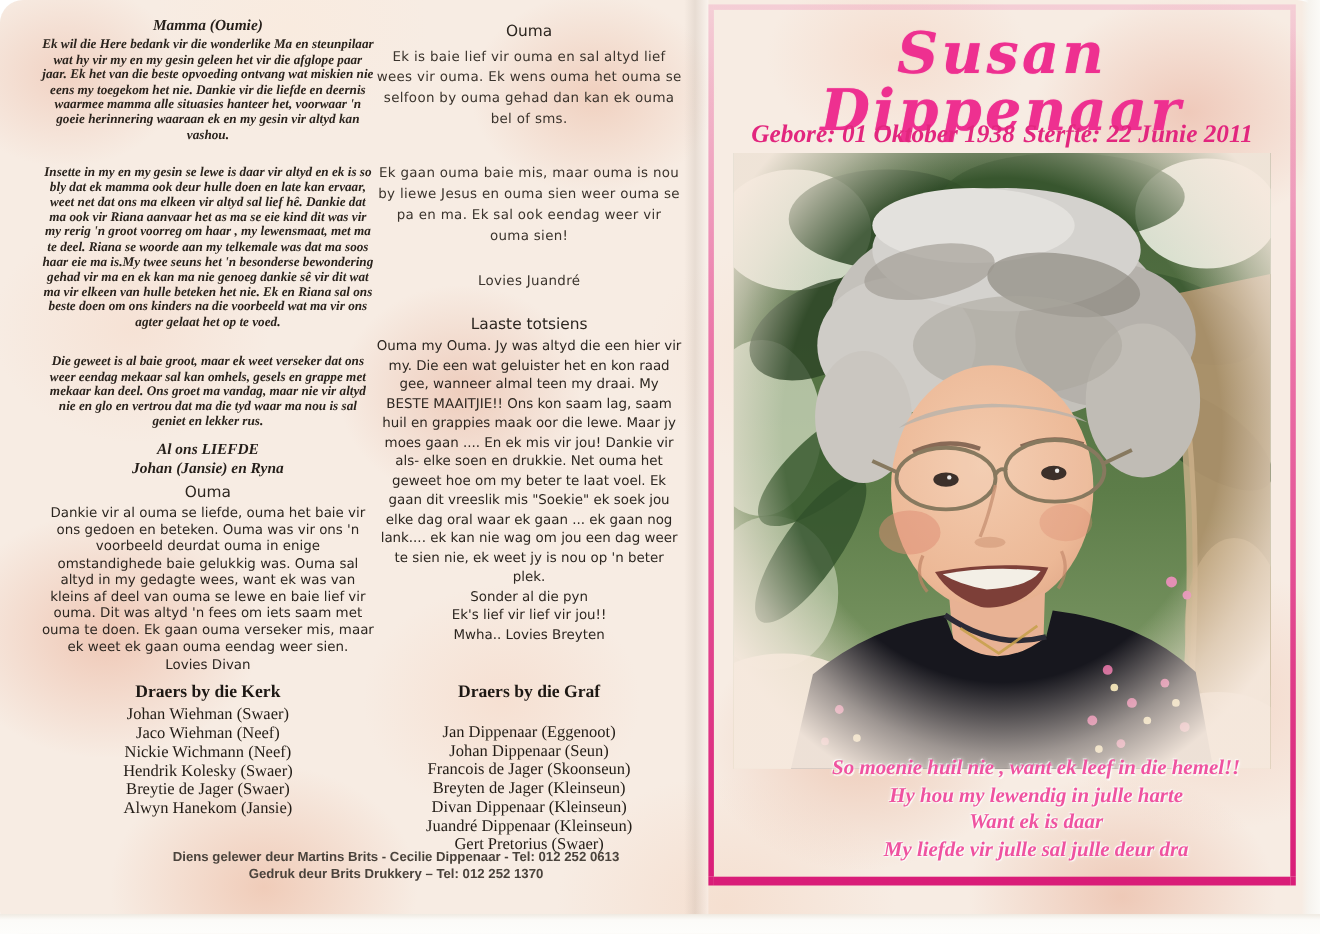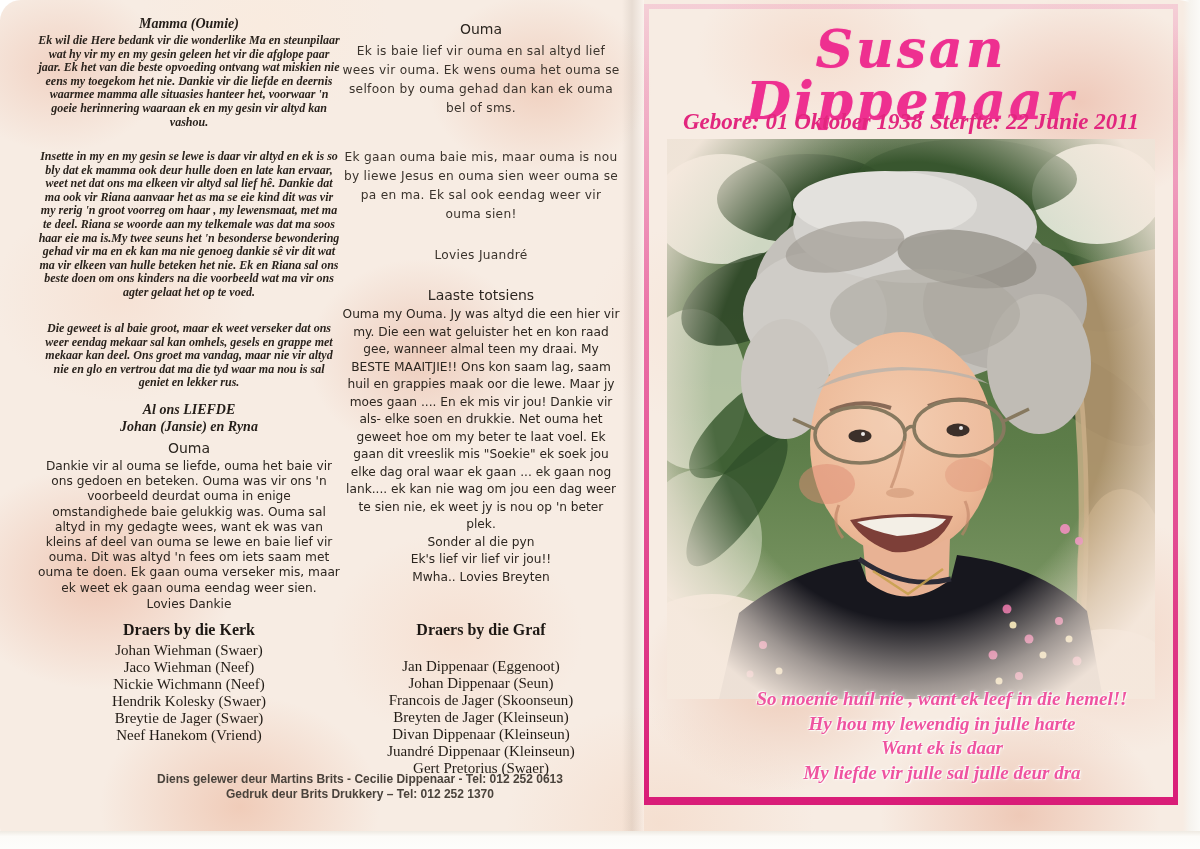--- a/index.html
+++ b/index.html
@@ -70,29 +70,29 @@
 
   <div class="col left-col">
     <div class="serif-head" style="top:16px">Mamma (Oumie)</div>
     <p class="serif-para" style="top:34px">Ek wil die Here bedank vir die wonderlike Ma en steunpilaar wat hy vir my en my gesin geleen het vir die afglope paar jaar. Ek het van die beste opvoeding ontvang wat miskien nie eens my toegekom het nie. Dankie vir die liefde en deernis waarmee mamma alle situasies hanteer het, voorwaar 'n goeie herinnering waaraan ek en my gesin vir altyd kan vashou.</p>
     <p class="serif-para" style="top:150px">Insette in my en my gesin se lewe is daar vir altyd en ek is so bly dat ek mamma ook deur hulle doen en late kan ervaar, weet net dat ons ma elkeen vir altyd sal lief hê. Dankie dat ma ook vir Riana aanvaar het as ma se eie kind dit was vir my rerig 'n groot voorreg om haar , my lewensmaat, met ma te deel. Riana se woorde aan my telkemale was dat ma soos haar eie ma is.My twee seuns het 'n besonderse bewondering gehad vir ma en ek kan ma nie genoeg dankie sê vir dit wat ma vir elkeen van hulle beteken het nie. Ek en Riana sal ons beste doen om ons kinders na die voorbeeld wat ma vir ons agter gelaat het op te voed.</p>
     <p class="serif-para" style="top:322px">Die geweet is al baie groot, maar ek weet verseker dat ons weer eendag mekaar sal kan omhels, gesels en grappe met mekaar kan deel. Ons groet ma vandag, maar nie vir altyd nie en glo en vertrou dat ma die tyd waar ma nou is sal geniet en lekker rus.</p>
     <div class="serif-head" style="top:402px">Al ons LIEFDE</div>
     <div class="serif-head" style="top:419px">Johan (Jansie) en Ryna</div>
     <div class="comic-head" style="top:441px">Ouma</div>
     <p class="comic" style="top:459px">Dankie vir al ouma se liefde, ouma het baie vir ons gedoen en beteken. Ouma was vir ons 'n voorbeeld deurdat ouma in enige omstandighede baie gelukkig was. Ouma sal altyd in my gedagte wees, want ek was van kleins af deel van ouma se lewe en baie lief vir ouma. Dit was altyd 'n fees om iets saam met ouma te doen. Ek gaan ouma verseker mis, maar ek weet ek gaan ouma eendag weer sien.</p>
-    <div class="comic" style="top:597px">Lovies Dankie</div>
+    <div class="comic" style="top:597px">Lovies Divan</div>
     <div class="names-head" style="top:621px">Draers by die Kerk</div>
     <div class="names" style="top:642px">
       <span>Johan Wiehman (Swaer)</span>
       <span>Jaco Wiehman (Neef)</span>
       <span>Nickie Wichmann (Neef)</span>
       <span>Hendrik Kolesky (Swaer)</span>
       <span>Breytie de Jager (Swaer)</span>
-      <span>Neef Hanekom (Vriend)</span>
+      <span>Alwyn Hanekom (Jansie)</span>
     </div>
   </div>
 
   <div class="col mid-col">
     <div class="comic-head" style="top:22px">Ouma</div>
     <p class="hand" style="top:42px">Ek is baie lief vir ouma en sal altyd lief wees vir ouma. Ek wens ouma het ouma se selfoon by ouma gehad dan kan ek ouma bel of sms.</p>
     <p class="hand" style="top:148px">Ek gaan ouma baie mis, maar ouma is nou by liewe Jesus en ouma sien weer ouma se pa en ma. Ek sal ook eendag weer vir ouma sien!</p>
     <div class="hand" style="top:246px">Lovies Juandré</div>
     <div class="comic-head" style="top:288px">Laaste totsiens</div>
     <div style="top:306px;position:absolute;width:100%">

